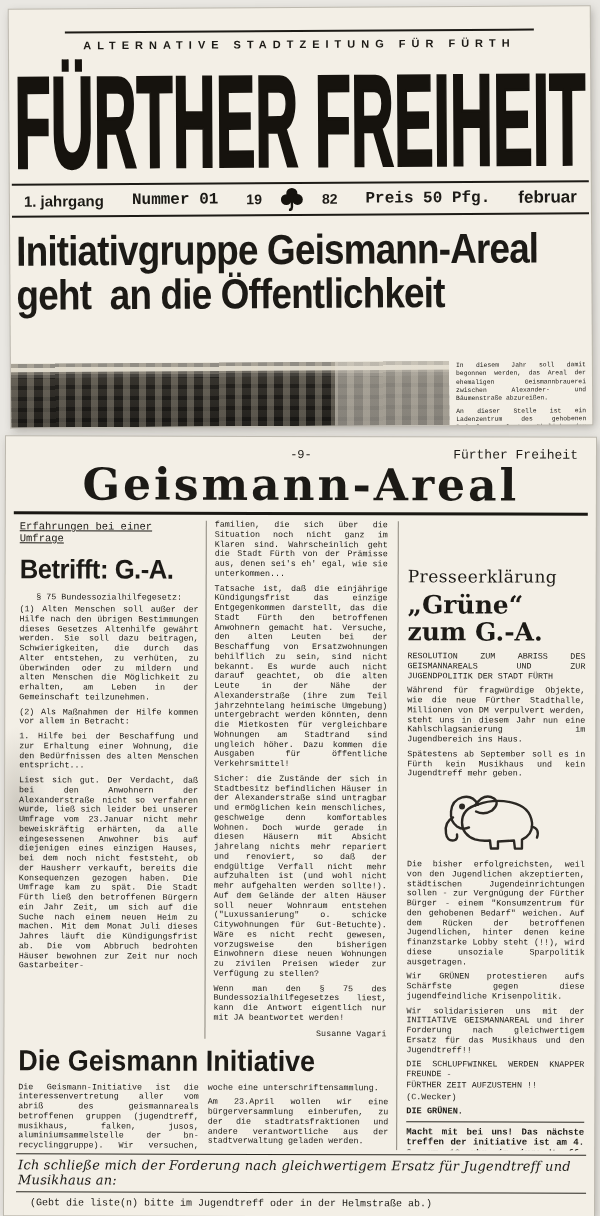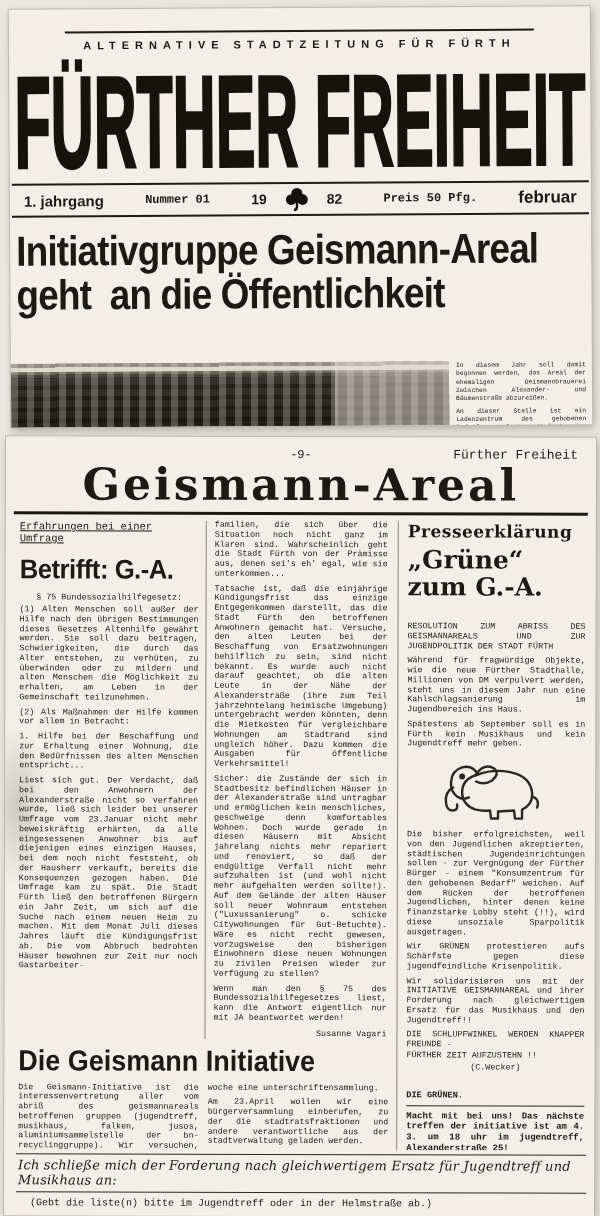--- a/index.html
+++ b/index.html
@@ -12,21 +12,21 @@
   .nine::before { content:""; position:absolute; left:-18px; top:290px; width:60px; height:160px;
     background:radial-gradient(closest-side, rgba(110,104,94,.28), rgba(110,104,94,0)); pointer-events:none; }
 
   
   .topline { margin:22px 56px 0; border-top:2px solid #1d1b17; padding-top:6px; text-align:center;
     font-weight:bold; font-size:11px; letter-spacing:6px; white-space:nowrap; }
   .masthead { display:block; margin:8px auto 0; }
   .issuebar { margin:6px 2px 0; border-top:2px solid #1d1b17; border-bottom:2px solid #1d1b17;
     display:flex; align-items:center; justify-content:space-between; padding:3px 12px; }
   .issuebar .vol { font-weight:bold; font-size:15px; }
-  .issuebar .num, .issuebar .price { font-family:"Liberation Mono",monospace; font-weight:bold; font-size:12px; }
+  .issuebar .num, .issuebar .price { font-family:"Liberation Mono",monospace; font-weight:bold; font-size:16px; }
   .yearwrap { display:flex; align-items:center; gap:19px; font-weight:bold; font-size:14px; }
   .issuebar .month { font-weight:bold; font-size:17px; }
   .headline { margin:12px 6px 0; }
   .headline .l { font-weight:bold; font-size:42px; line-height:1.04; letter-spacing:-1px;
     display:inline-block; transform:scaleX(.88); transform-origin:0 0; white-space:pre; }
   .photorow { position:absolute; left:0; right:0; bottom:0; height:64px; display:flex; }
   .photo { width:438px; height:64px;
     background:
       linear-gradient(90deg, rgba(0,0,0,0) 0 74%, rgba(232,226,214,.5) 74% 100%),
       repeating-linear-gradient(90deg, rgba(228,218,196,.28) 0 7px, rgba(0,0,0,0) 7px 16px),
@@ -52,25 +52,25 @@
     border-left:1px solid #8a857b; padding:0 2px 0 9px; overflow:hidden; }
 
   .bodyp { font-family:"Liberation Mono",monospace; font-size:8.4px; line-height:1.16;
     text-align:justify; margin-bottom:5px; }
   .kicker { font-family:"Liberation Mono",monospace; font-size:10.5px; text-decoration:underline; margin-bottom:8px; }
   .betrifft { font-weight:bold; font-size:27px; letter-spacing:-.5px; display:inline-block;
     transform:scaleX(.95); transform-origin:0 0; margin:2px 0 7px; }
   .lawtitle { font-family:"Liberation Mono",monospace; font-size:8.4px; margin-bottom:3px;text-align:center; }
   .byline { font-family:Liberation Mono, monospace; font-size:8.4px; text-align:right; margin-top:2px; }
 
-  .presseerk { font-family:"DejaVu Serif",serif; font-weight:bold; font-size:17px; letter-spacing:.5px; margin-bottom:5px; }
+  .presseerk { font-family:"DejaVu Serif",serif; font-weight:normal; font-size:17px; letter-spacing:.5px; margin-bottom:5px;margin-top:45px; }
   .gruenh { font-family:"DejaVu Serif",serif; font-weight:bold; font-size:25px; line-height:1.08; }
-  .resol { margin:22px 0 5px; }
+  .resol { margin:7px 0 5px; }
   .elephant { display:block; margin:2px auto 4px; }
-  .qcredit { font-family:"Liberation Mono",monospace; font-size:8.4px; text-align:center; margin-bottom:18px; }
+  .qcredit { font-family:"Liberation Mono",monospace; font-size:8.4px; text-align:left; margin-bottom:4px; }
   .signoff { font-family:"Liberation Mono",monospace; font-size:8.6px; font-weight:bold; margin:2px 0 5px; }
   .callrule { border-top:1.5px solid #2a2822; margin:4px 0 5px; }
   .call { font-family:"Liberation Mono",monospace; font-size:9px; font-weight:bold; line-height:1.2;
     text-align:justify; margin-bottom:4px; }
   .sig { font-family:"Liberation Mono",monospace; font-size:9px; font-weight:bold; text-align:right; line-height:1.25; }
   .sig .u { text-decoration:underline;text-align:center; }
 
   .inittitle { font-weight:bold; font-size:29px; display:inline-block; transform:scaleX(.93);
     transform-origin:0 0; margin:6px 0 6px; }
   .initcols { display:grid; grid-template-columns:1fr 1fr; gap:9px; }

